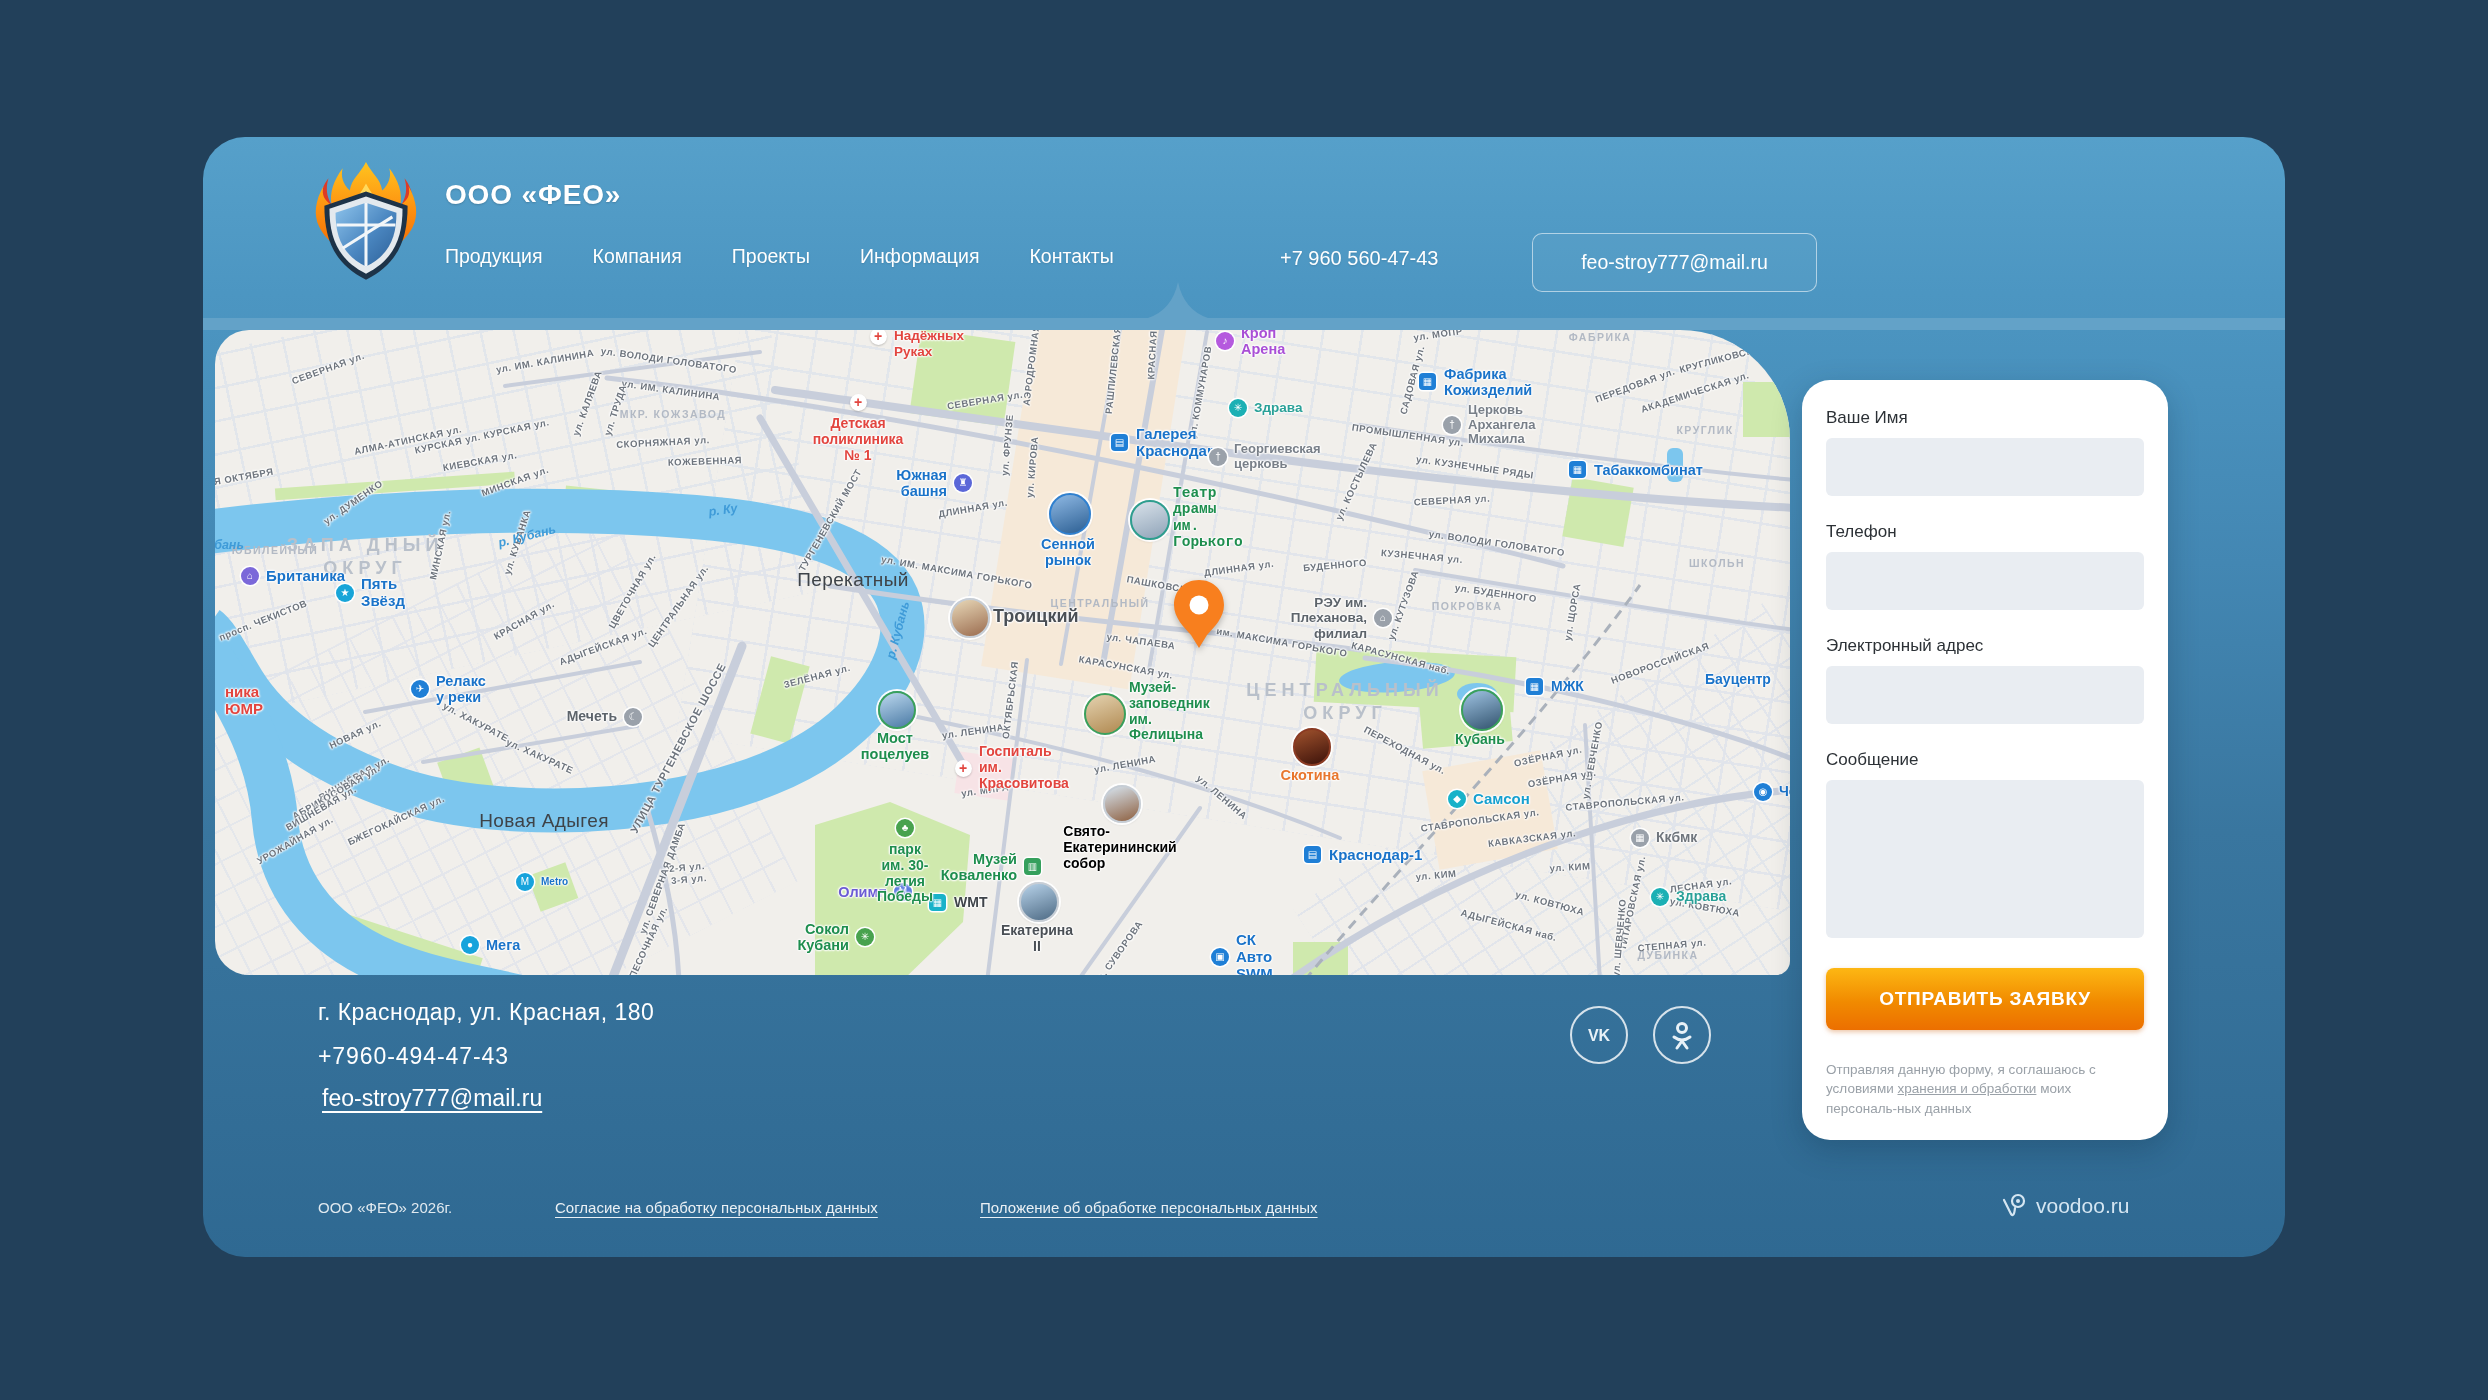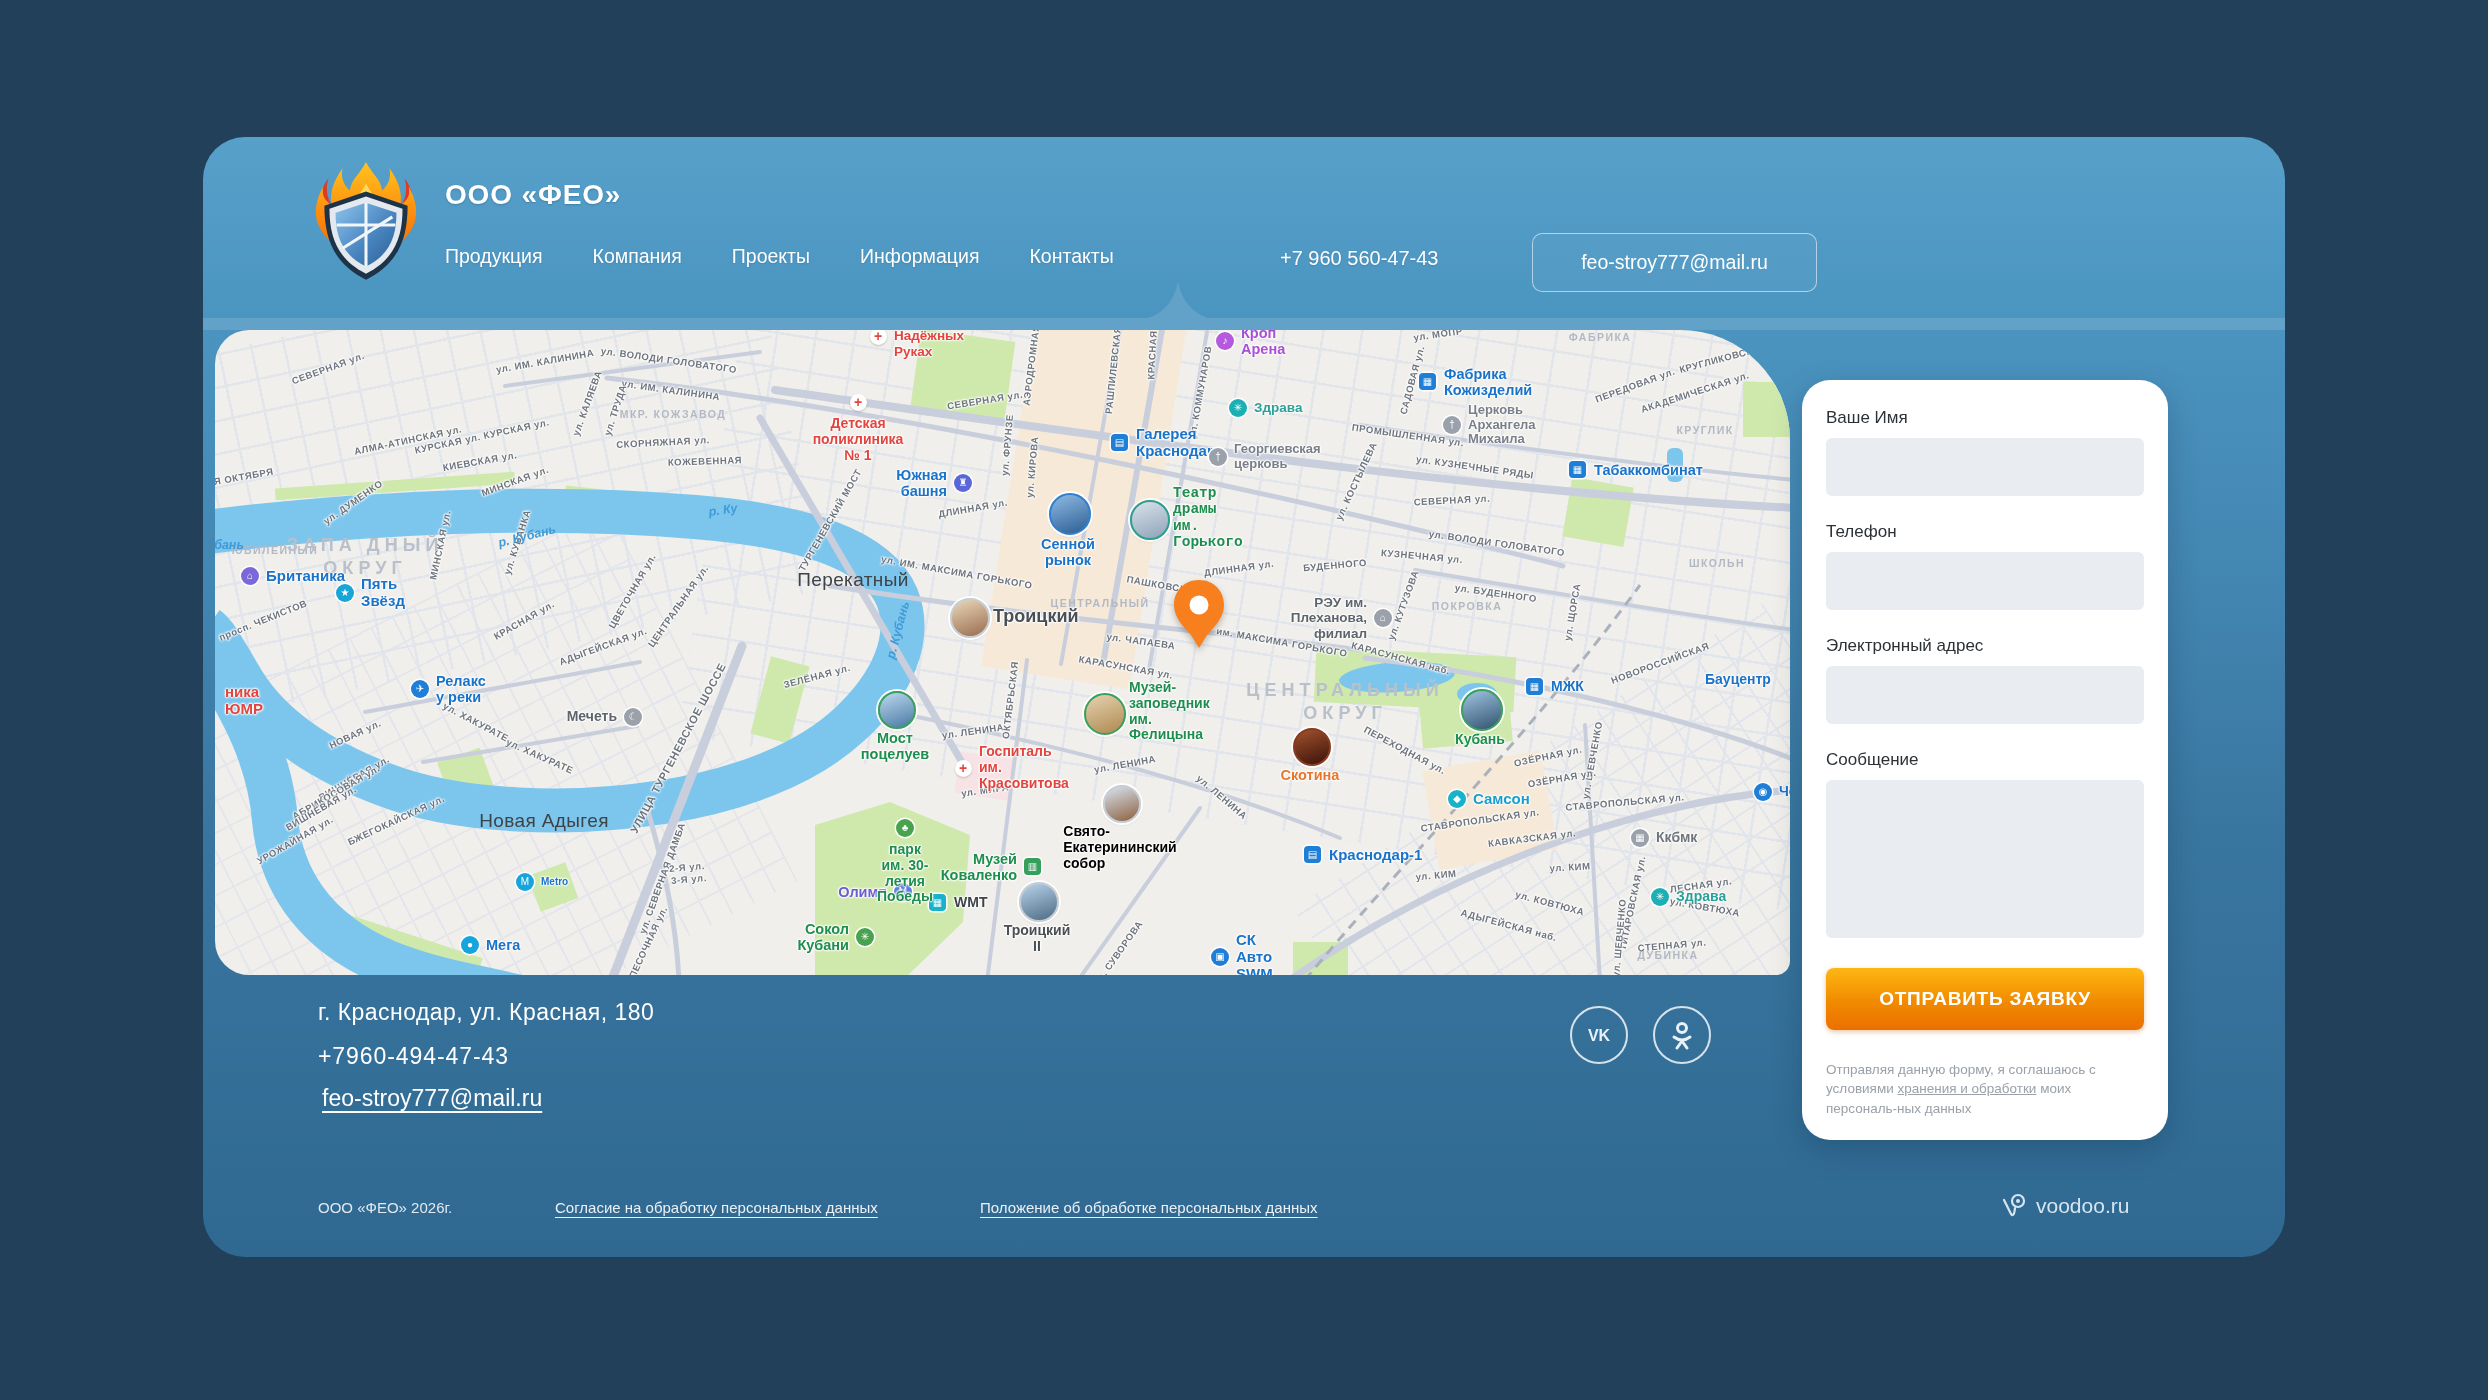--- a/index.html
+++ b/index.html
@@ -304,21 +304,21 @@
 им. Фелицына</div>
         </div>
         <div class="poi" style="left: 0px; top: 0px;">
           <div class="photo" style="left: 888px; top: 455px; width: 34px; height: 34px; border: 2.5px solid rgb(198, 205, 213); background: linear-gradient(160deg, rgb(215, 228, 239), rgb(141, 95, 63));"></div>
           <div class="plabel" style="color: #000000; font-size: 14px; left: 905px; top: 494px; transform: translateX(-50%); text-align: left;">Свято-
 Екатерининский
 собор</div>
         </div>
         <div class="poi" style="left: 0px; top: 0px;">
           <div class="photo" style="left: 804px; top: 552px; width: 36px; height: 36px; border: 2.5px solid rgb(198, 205, 213); background: linear-gradient(160deg, rgb(184, 211, 234), rgb(77, 106, 132));"></div>
-          <div class="plabel" style="color: rgb(74, 79, 85); font-size: 14px; left: 822px; top: 593px; transform: translateX(-50%); text-align: center;">Троицкий II</div>
+          <div class="plabel" style="color: rgb(74, 79, 85); font-size: 14px; left: 822px; top: 593px; transform: translateX(-50%); text-align: center;">Екатерина II</div>
         </div>
         <div class="poi" style="left: 0px; top: 0px;">
           <div class="photo" style="left: 1246px; top: 359px; width: 38px; height: 38px; border: 2.5px solid rgb(58, 160, 92); background: linear-gradient(160deg, rgb(159, 195, 226), rgb(50, 83, 110));"></div>
           <div class="plabel" style="color: rgb(30, 142, 78); font-size: 14px; left: 1265px; top: 402px; transform: translateX(-50%); text-align: center;">Кубань</div>
         </div>
         <div class="poi" style="left: 0px; top: 0px;">
           <div class="photo" style="left: 1078px; top: 398px; width: 34px; height: 34px; border: 2.5px solid rgb(138, 58, 34); background: linear-gradient(160deg, rgb(160, 82, 45), rgb(60, 18, 10));"></div>
           <div class="plabel" style="color: rgb(232, 119, 46); font-size: 14.5px; left: 1095px; top: 437px; transform: translateX(-50%); text-align: center;">Скотина</div>
         </div>
         <div class="poi" style="left: 0px; top: 0px;">

